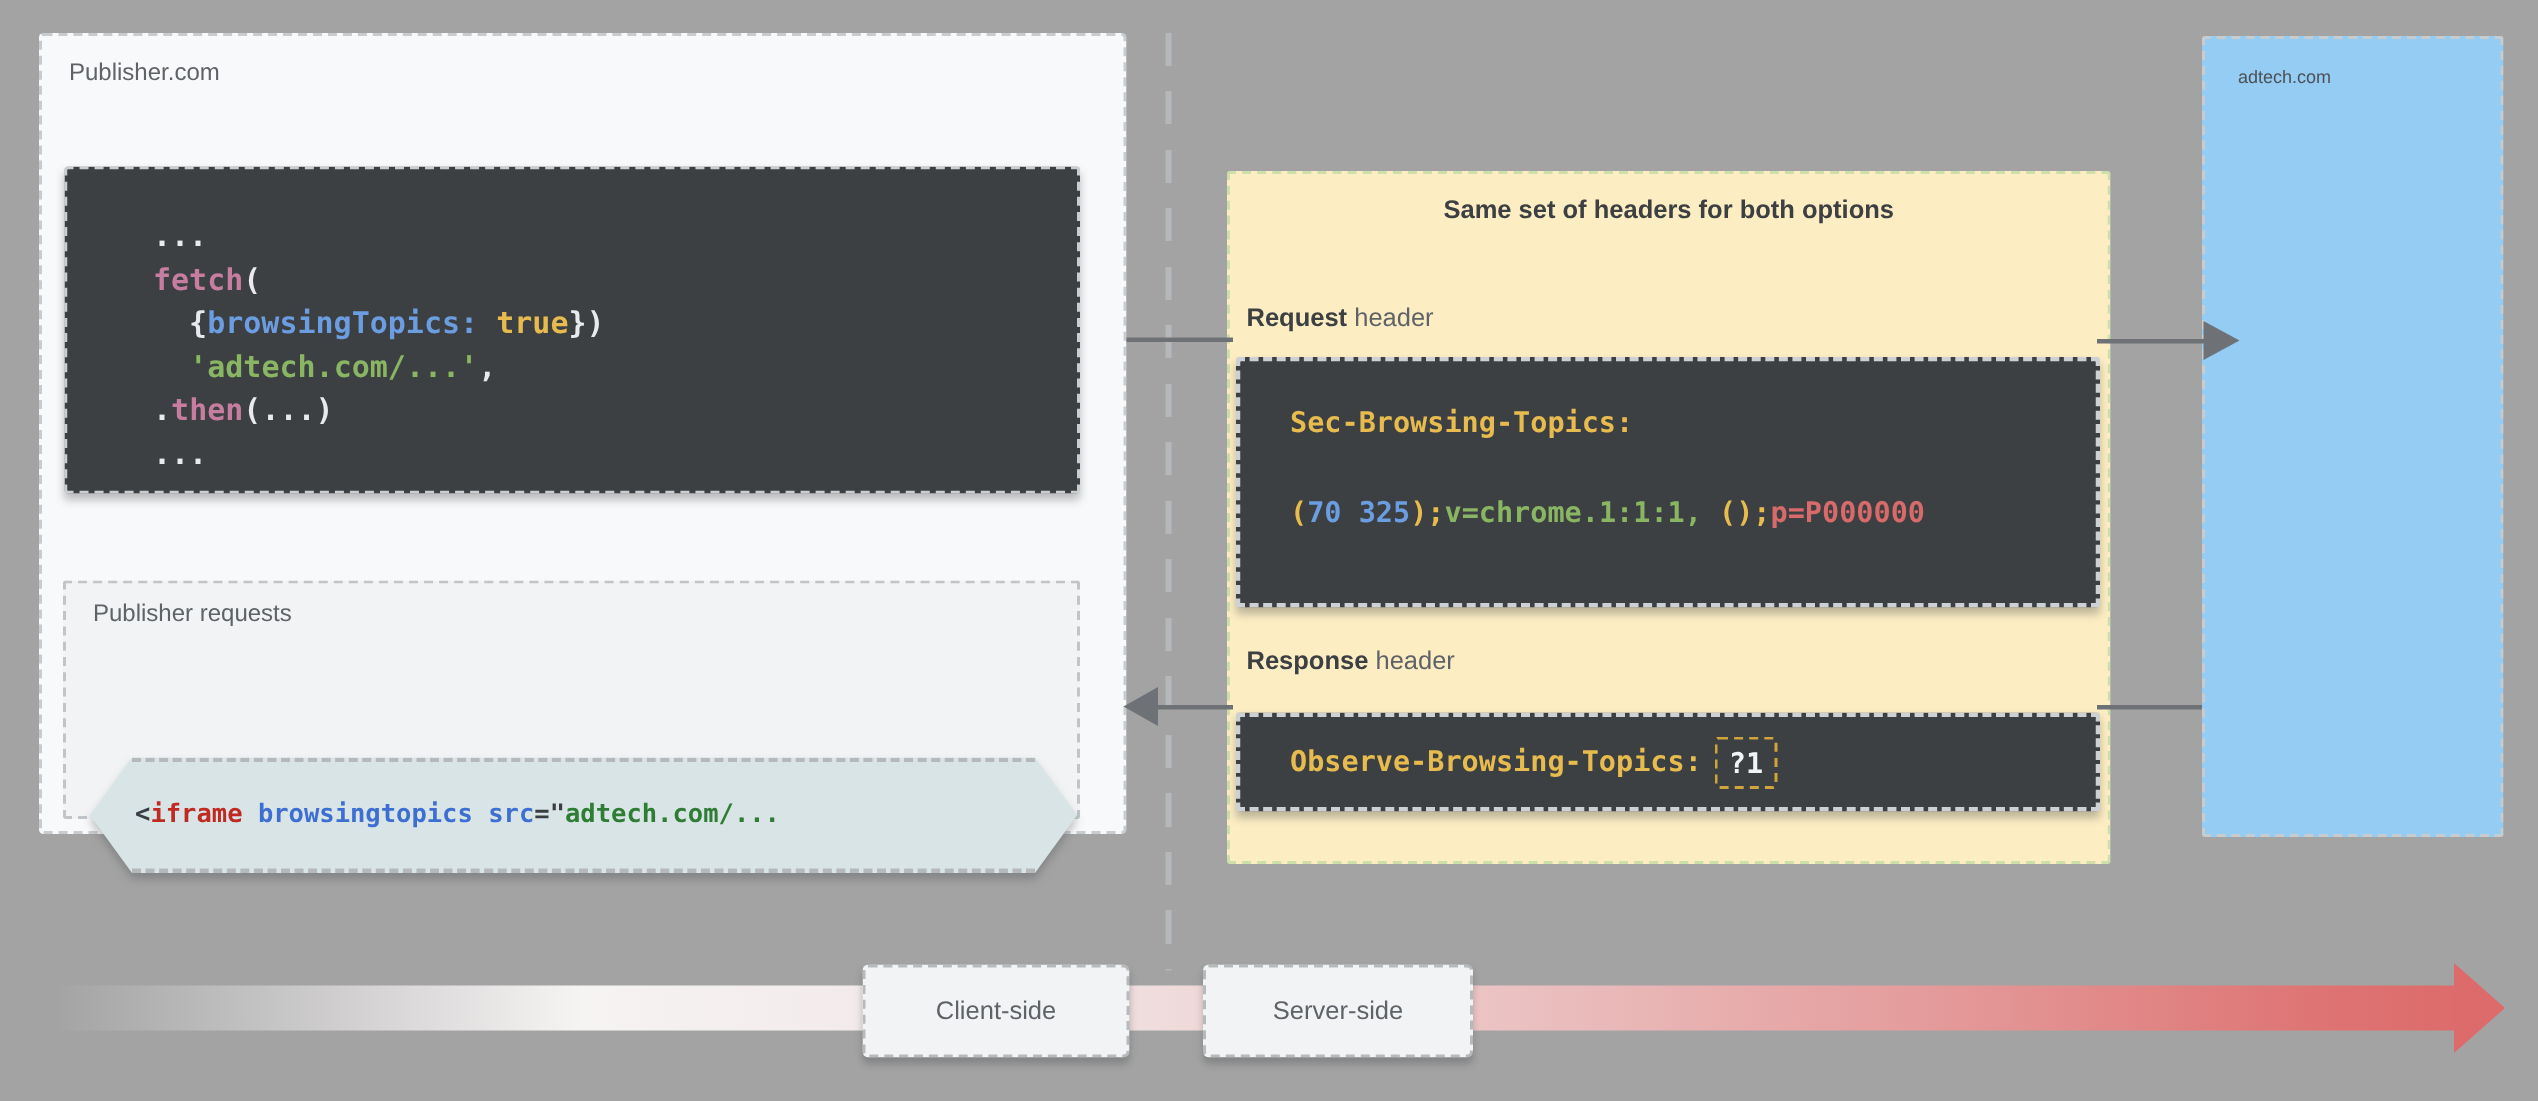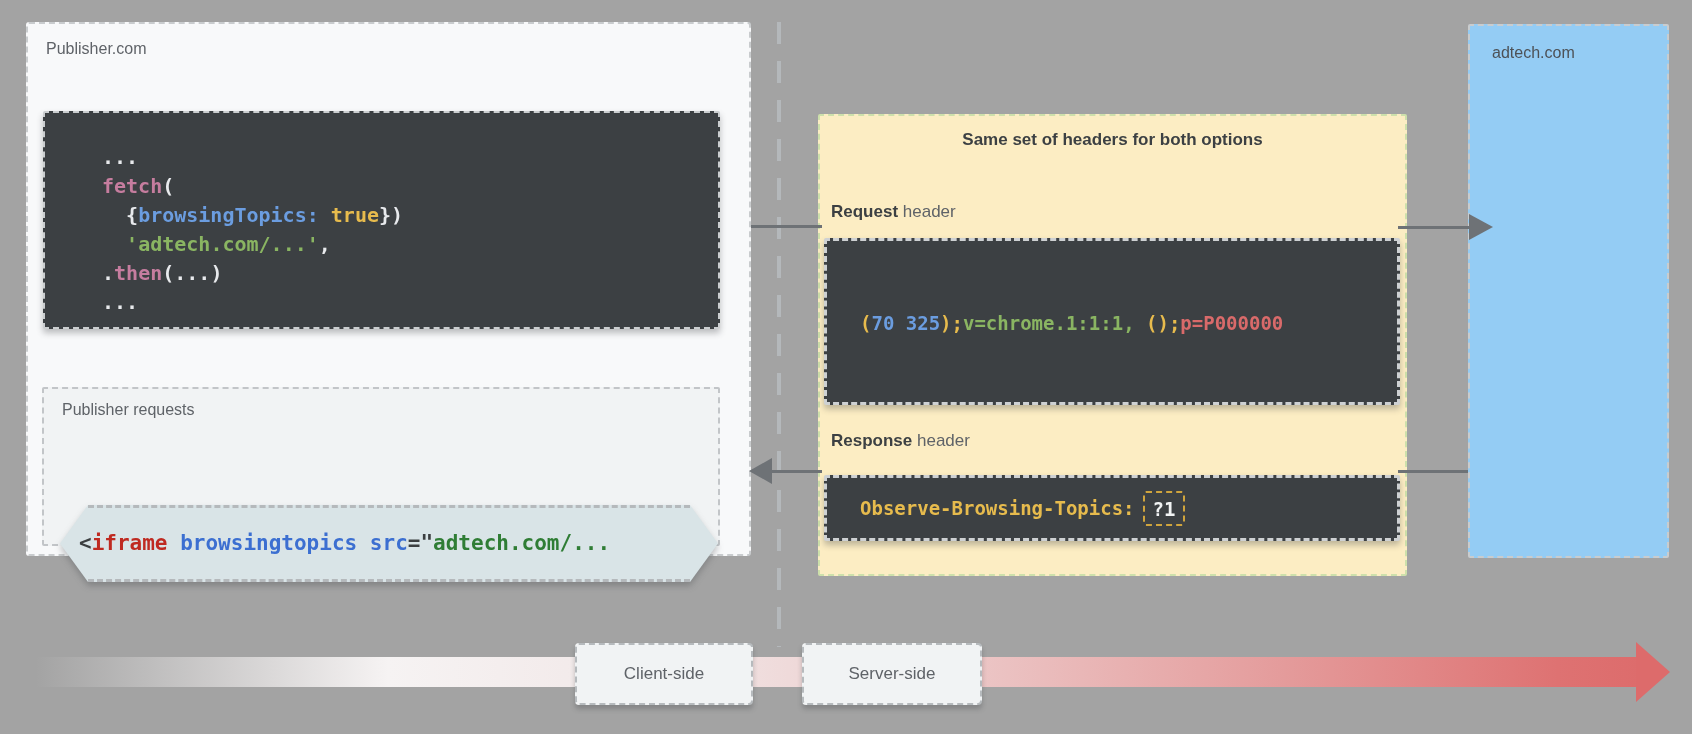--- a/index.html
+++ b/index.html
@@ -20,21 +20,21 @@
 
   #doc-box{position:absolute;left:14px;top:363px;width:678px;height:159px;background:#f1f3f4;
     border:2px dashed #c2c5c8;border-radius:2px;box-sizing:border-box;}
   #doc-label{position:absolute;left:18px;top:12px;font-size:16px;color:#5f6368;}
   #iframe-hexagon{position:absolute;left:8px;top:58px;width:658px;height:77px;background:#d9e4e7;
     clip-path:polygon(0 50%,28px 0,calc(100% - 28px) 0,100% 50%,calc(100% - 28px) 100%,28px 100%);}
   #hex-wrap{position:absolute;left:8px;top:58px;width:658px;height:77px;
     filter:drop-shadow(0 4px 3px rgba(60,64,67,.3));}
   .hex-dash{position:absolute;left:28px;right:28px;height:0;border-top:3px dashed #b5b9bc;}
   .hex-dash.top{top:0;} .hex-dash.bottom{bottom:0;}
-  #iframe-code{position:absolute;left:19px;top:0;height:77px;line-height:77px;font-size:21px;}
+  #iframe-code{position:absolute;left:30px;top:0;height:77px;line-height:77px;font-size:17px;}
 
   
   #separator{position:absolute;left:777px;top:22px;width:4px;height:625px;
     background:repeating-linear-gradient(to bottom,#b4b8bb 0 22px,transparent 22px 39px);}
 
   
   #headers-panel{left:818px;top:81px;width:589px;height:462px;background:#fcedc3;
     border:2px dashed #cde0ab;border-radius:2px;margin-top:33px;}
   #headers-title{position:absolute;left:0;right:0;top:14px;text-align:center;
     font-size:17px;font-weight:700;color:#3c4043;}
@@ -49,21 +49,21 @@
   #request-line2{margin-top:41px;}
   #response-block{top:359px;height:66px;display:flex;align-items:center;padding-left:33px;}
   #response-block .code{font-size:19px;line-height:19px;}
   #response-chip{display:inline-block;margin-left:8px;padding:5px 8px 4px 8px;
     border:2px dashed #cfa43d;border-radius:3px;color:#f1f3f4;
     font-family:"DejaVu Sans Mono","Liberation Mono",monospace;font-weight:700;font-size:19px;}
 
   
   #adtech-panel{left:1468px;top:24px;width:201px;height:534px;background:#94ccf4;
     border:2px dashed #c9ccce;border-radius:2px;}
-  #adtech-label{position:absolute;left:22px;top:18px;font-size:16px;color:#4d5156;}
+  #adtech-label{position:absolute;left:22px;top:18px;font-size:12px;color:#4d5156;}
 
   
   .hline{position:absolute;height:3px;background:#6e7276;}
   .arrow-right{position:absolute;width:0;height:0;border-top:13px solid transparent;
     border-bottom:13px solid transparent;border-left:24px solid #6e7276;}
   .arrow-left{position:absolute;width:0;height:0;border-top:13px solid transparent;
     border-bottom:13px solid transparent;border-right:23px solid #6e7276;}
   #conn-request-in{left:751px;top:225px;width:71px;}
   #conn-request-out{left:1398px;top:226px;width:72px;}
   #head-request-out{left:1469px;top:214px;}
@@ -119,20 +119,21 @@
     </div>
   </div>
 
   <div id="separator"></div>
 
   <div id="headers-panel" class="panel">
     <div id="headers-title">Same set of headers for both options</div>
 
     <div id="request-label" class="hdr-label"><b>Request</b><span> header</span></div>
     <div id="request-block" class="hdr-block">
+      <div class="code"><span class="c-yellow">Sec-Browsing-Topics:</span></div>
       <div id="request-line2" class="code"><span class="c-yellow">(</span><span class="c-blue">70 325</span><span class="c-yellow">);</span><span class="c-green">v=chrome.1:1:1,</span><span class="c-w"> </span><span class="c-yellow">();</span><span class="c-red">p=P000000</span></div>
     </div>
 
     <div id="response-label" class="hdr-label"><b>Response</b><span> header</span></div>
     <div id="response-block" class="hdr-block">
       <span class="code"><span class="c-yellow">Observe-Browsing-Topics:</span></span>
       <span id="response-chip">?1</span>
     </div>
   </div>
 

